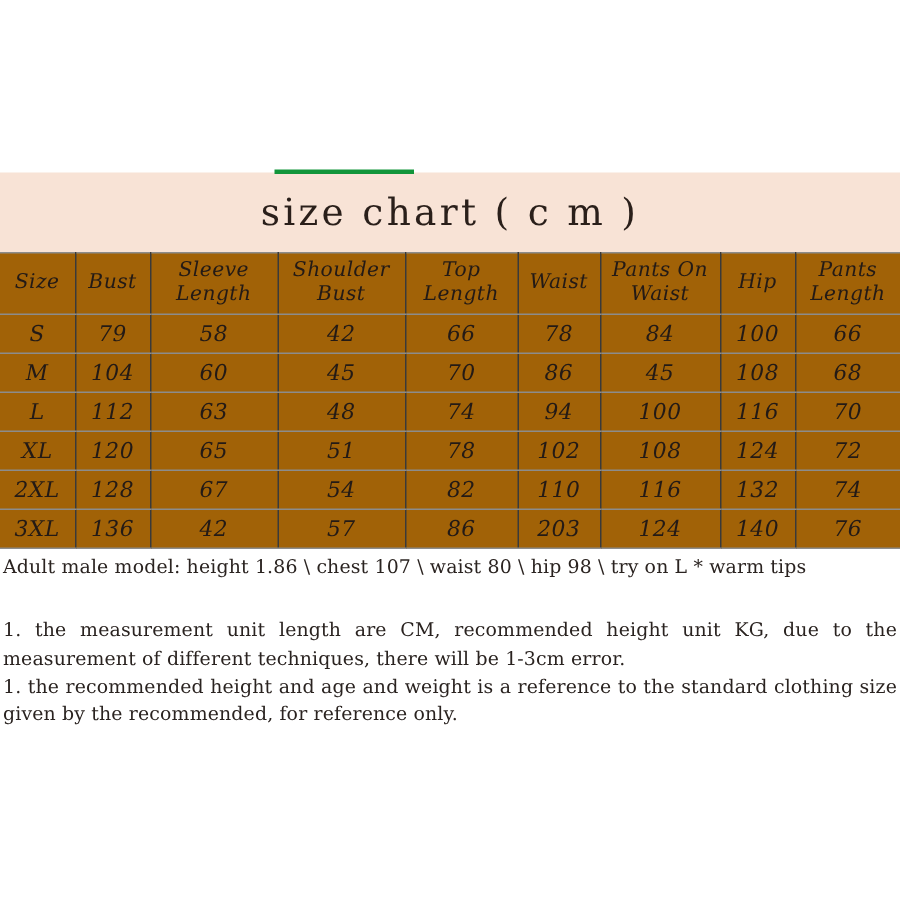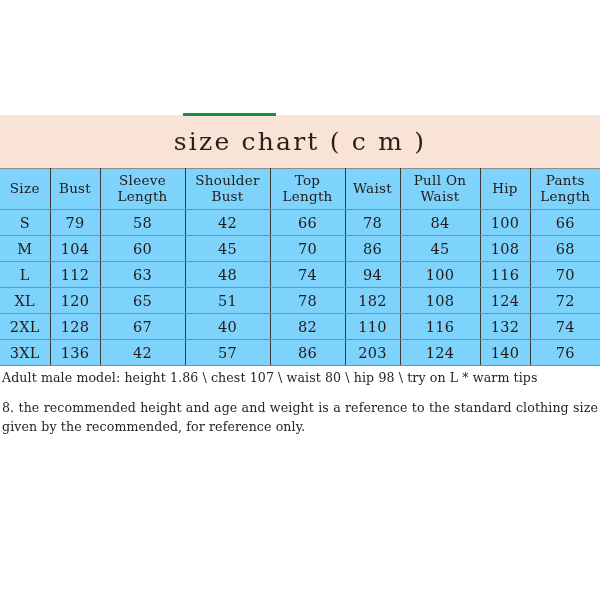--- a/index.html
+++ b/index.html
@@ -61,21 +61,22 @@
     letter-spacing: 2.2px;
     white-space: pre;
     line-height: 1;
   }
 
   
   table.size-table {
     width: 600px;
     border-collapse: collapse;
     table-layout: fixed;
-    background: #7dd3fc;
+    background: #a16207;
+    font-style: italic;
   }
   table.size-table th,
   table.size-table td {
     border: 1px solid #8c8c8c;
     border-left-color: #3a3a3a;
     border-right-color: #3a3a3a;
     text-align: center;
     vertical-align: middle;
     font-family: "DejaVu Serif", serif;
     color: #231a16;
@@ -118,21 +119,21 @@
     font-family: "DejaVu Serif", serif;
     font-size: 12.6px;
     color: #2a2320;
     line-height: 1.45;
     letter-spacing: 0.1px;
     margin: 0;
     text-align: justify;
     text-justify: inter-word;
   }
   .note-model {
-    margin-bottom: 12px;
+    margin-bottom: 24px;
   }
   .note-item {
     margin-bottom: 1px;
   }
 
   .bottom-blank {
     background: #ffffff;
     flex: 1;
   }
 </style>
@@ -164,21 +165,21 @@
         <col class="c-pants">
     </colgroup>
     <thead>
       <tr>
         <th><span>Size</span></th>
         <th><span>Bust</span></th>
         <th><span>Sleeve</span><br><span>Length</span></th>
         <th><span>Shoulder</span><br><span>Bust</span></th>
         <th><span>Top</span><br><span>Length</span></th>
         <th><span>Waist</span></th>
-        <th><span>Pull On</span><br><span>Waist</span></th>
+        <th><span>Pants On</span><br><span>Waist</span></th>
         <th><span>Hip</span></th>
         <th><span>Pants</span><br><span>Length</span></th>
       </tr>
     </thead>
     <tbody>
       <tr>
         <td>S</td>
         <td>79</td>
         <td>58</td>
         <td>42</td>
@@ -209,30 +210,30 @@
         <td>100</td>
         <td>116</td>
         <td>70</td>
       </tr>
       <tr>
         <td>XL</td>
         <td>120</td>
         <td>65</td>
         <td>51</td>
         <td>78</td>
-        <td>182</td>
+        <td>102</td>
         <td>108</td>
         <td>124</td>
         <td>72</td>
       </tr>
       <tr>
         <td>2XL</td>
         <td>128</td>
         <td>67</td>
-        <td>40</td>
+        <td>54</td>
         <td>82</td>
         <td>110</td>
         <td>116</td>
         <td>132</td>
         <td>74</td>
       </tr>
       <tr>
         <td>3XL</td>
         <td>136</td>
         <td>42</td>
@@ -241,18 +242,19 @@
         <td>203</td>
         <td>124</td>
         <td>140</td>
         <td>76</td>
       </tr>
     </tbody>
   </table>
 
   <div class="notes">
     <p class="note-line note-model">Adult male model: height 1.86 \ chest 107 \ waist 80 \ hip 98 \ try on L * warm tips</p>
-    <p class="note-line note-item">8. the recommended height and age and weight is a reference to the standard clothing size given by the recommended, for reference only.</p>
+    <p class="note-line note-item">1. the measurement unit length are CM, recommended height unit KG, due to the measurement of different techniques, there will be 1-3cm error.</p>
+    <p class="note-line note-item">1. the recommended height and age and weight is a reference to the standard clothing size given by the recommended, for reference only.</p>
   </div>
 
   <div class="bottom-blank"></div>
 
 </div>
 
 </body></html>

